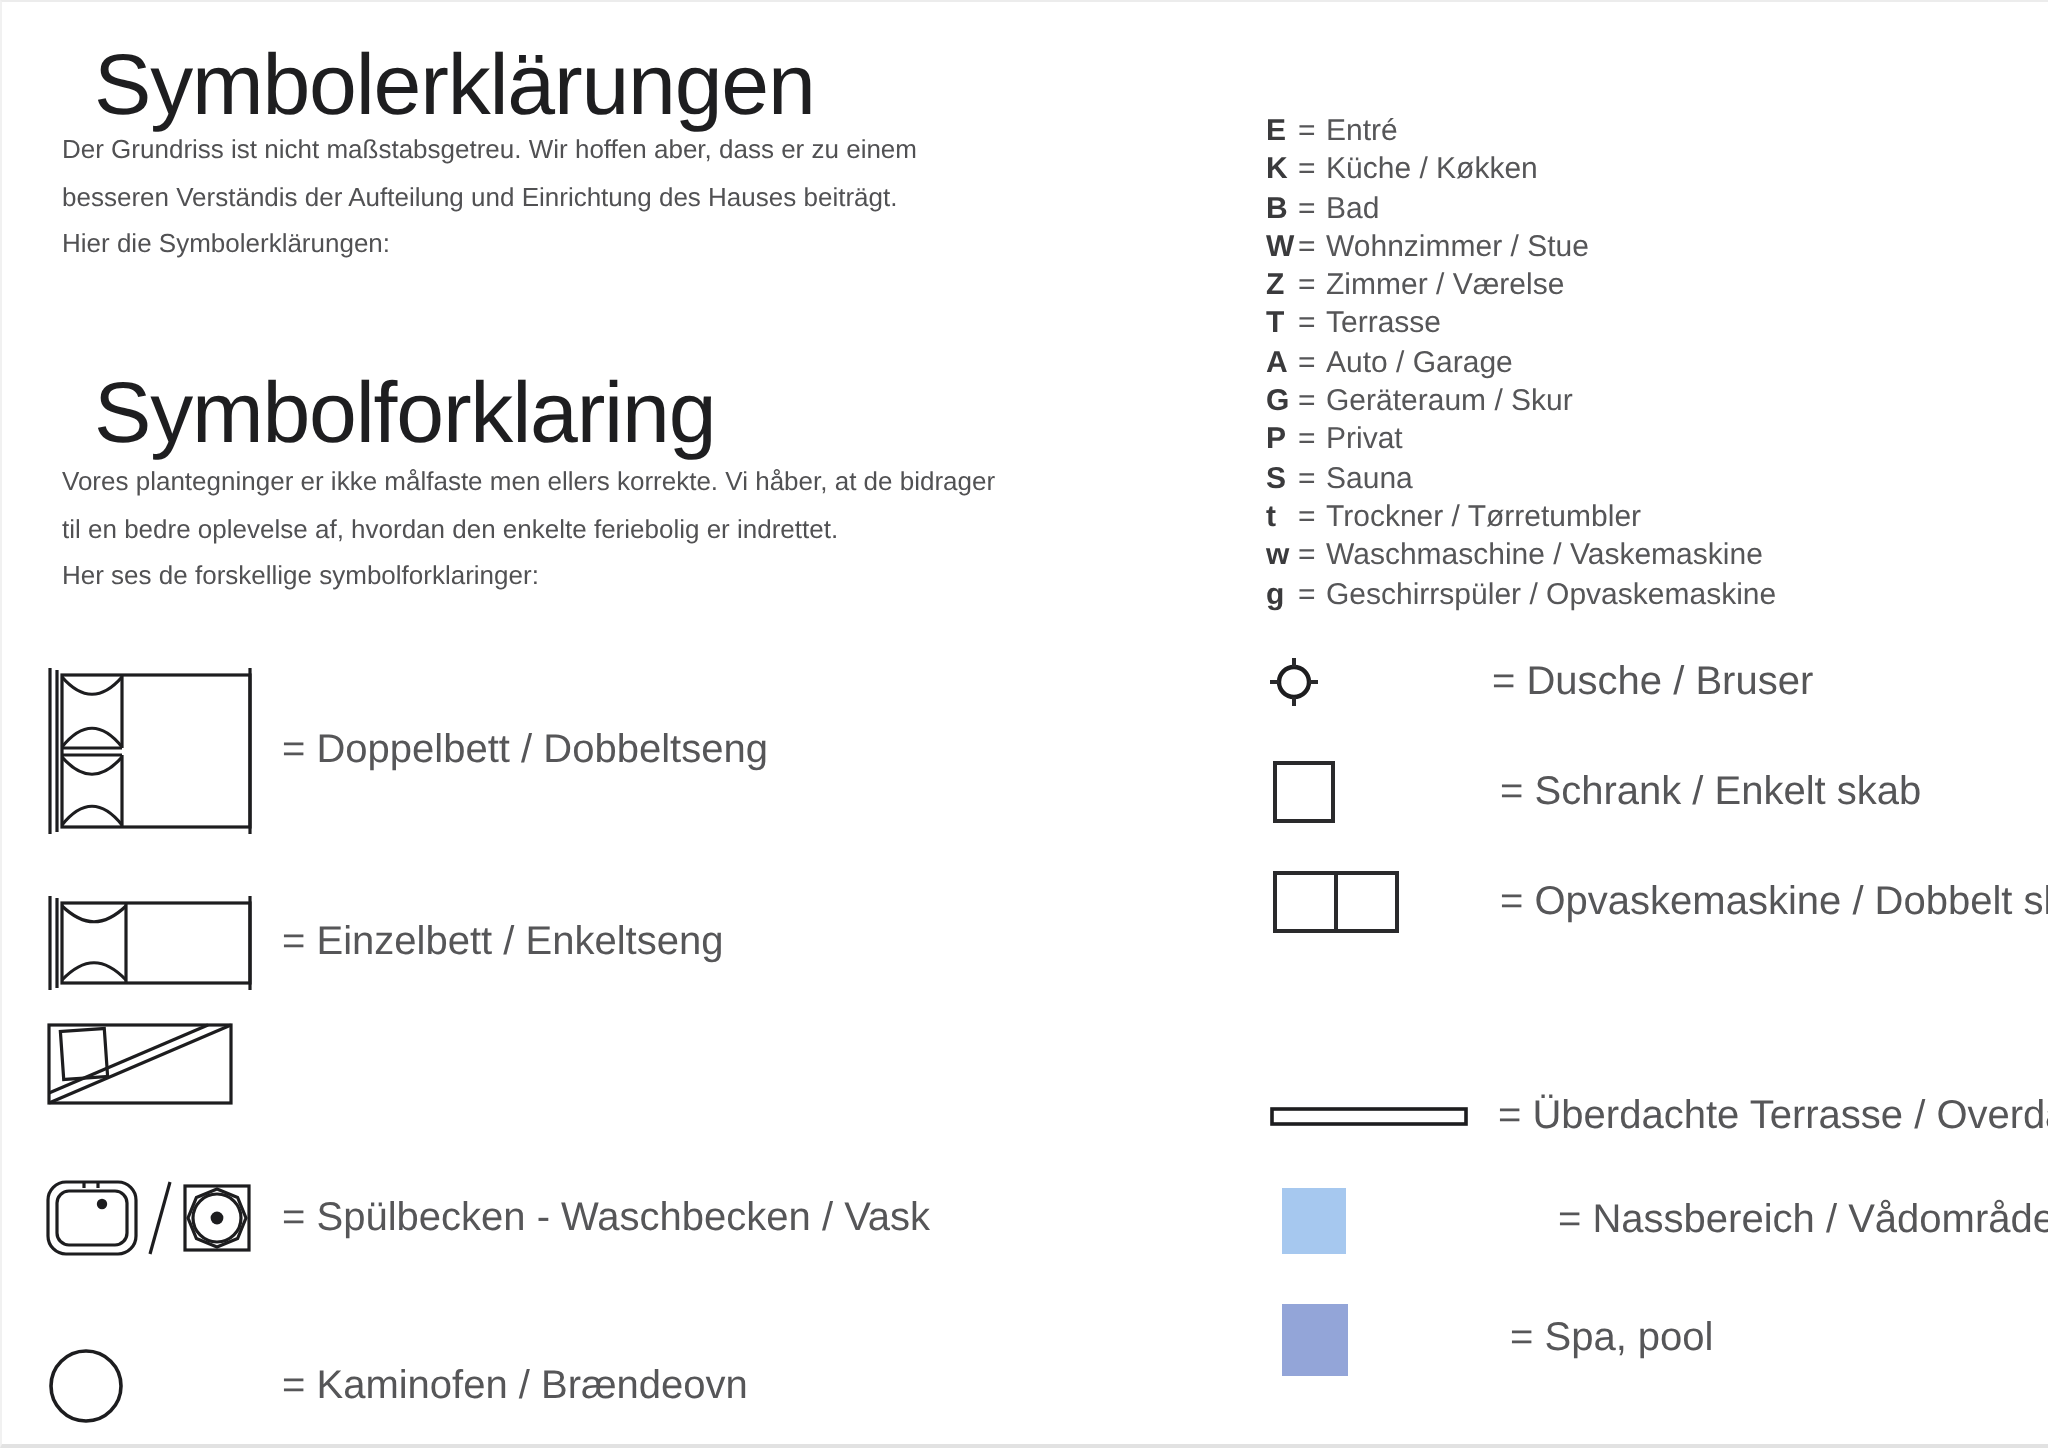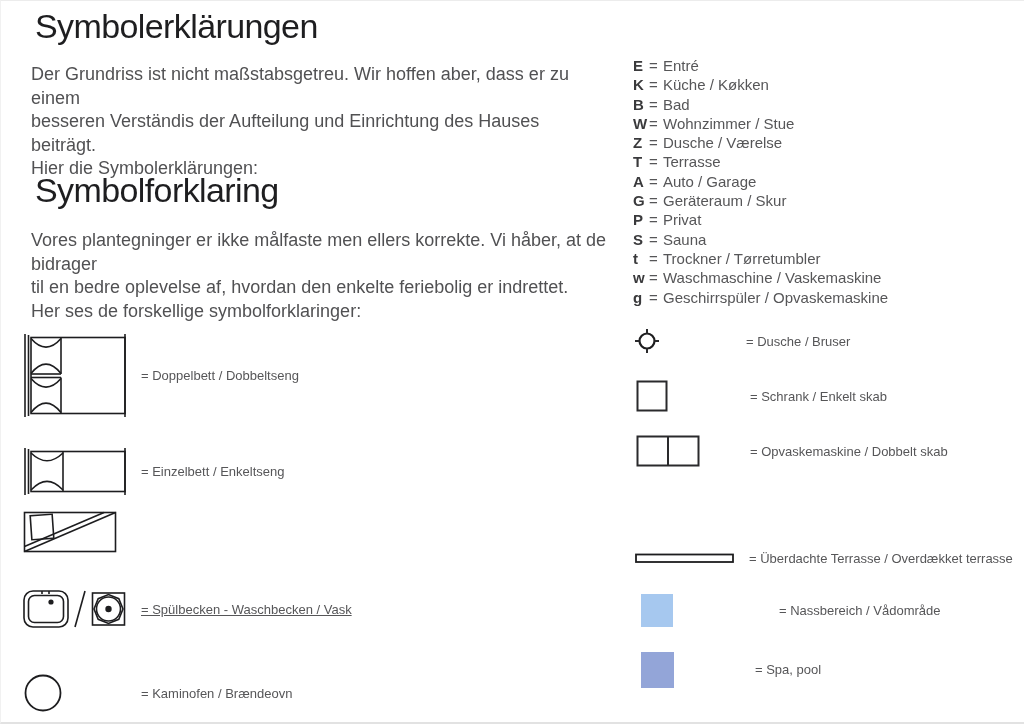--- a/index.html
+++ b/index.html
@@ -7,41 +7,41 @@
     position:relative; width:1024px; height:724px; overflow:hidden;
     background:#ffffff;
     font-family:"Liberation Sans", sans-serif;
     border-top:1px solid #ececec;
     border-bottom:2px solid #e2e2e2;
     border-left:1px solid #f1f1f1;
     box-sizing:border-box;
     color:#565658;
   }
   .h-title {
-    position:absolute; left:30px; margin:4px;
-    font-size:34px; font-weight:400; letter-spacing:-0.6px;
+    position:absolute; left:30px; margin:16px;
+    font-size:43px; font-weight:400; letter-spacing:-0.6px;
     color:#1e1e20; white-space:nowrap;
   }
   .para {
     position:absolute; left:30px; margin:0; width:575px;
-    font-size:18px; line-height:23.5px; color:#515153;
+    font-size:13px; line-height:23.5px; color:#515153;
     white-space:pre-line;
   }
   .abbr-list { position:absolute; left:632px; top:55px; }
   .abbr-row { display:flex; line-height:19.3px; font-size:15px; }
   .abbr-key { display:inline-block; width:16px; font-weight:bold; color:#3a3a3c; }
   .abbr-eq  { display:inline-block; width:14px; color:#565658; }
   .abbr-val { color:#565658; white-space:nowrap; }
   .sym-row { position:absolute; display:flex; align-items:center; }
   .sym-row.left  { left:22px; }
   .sym-row.right { left:631px; }
   .icon-box { display:flex; align-items:center; flex-shrink:0; }
   .sym-row.left  .icon-box { width:118px; }
   .sym-row.right .icon-box { width:114px; }
-  .sym-label { font-size:13px; color:#565658; white-space:nowrap;text-align:right; }
+  .sym-label { font-size:20px; color:#565658; white-space:nowrap;text-align:right; }
   svg { display:block; }
   .ln { stroke:#1d1d1f; stroke-width:1.6; fill:none; }
   .ln2 { stroke:#2a2a2c; stroke-width:2; fill:none; }
   .dotln { stroke:#2a2a2c; stroke-width:2.8; fill:none; stroke-dasharray:2.8 3.4; }
   .dotfill { fill:#1d1d1f; stroke:none; }
 </style>
 </head>
 <body>
 
 <div class="page">
@@ -73,21 +73,21 @@
         <span class="abbr-val">Bad</span>
       </div>
     <div class="abbr-row">
         <span class="abbr-key">W</span>
         <span class="abbr-eq">=</span>
         <span class="abbr-val">Wohnzimmer / Stue</span>
       </div>
     <div class="abbr-row">
         <span class="abbr-key">Z</span>
         <span class="abbr-eq">=</span>
-        <span class="abbr-val">Dusche / Værelse</span>
+        <span class="abbr-val">Zimmer / Værelse</span>
       </div>
     <div class="abbr-row">
         <span class="abbr-key">T</span>
         <span class="abbr-eq">=</span>
         <span class="abbr-val">Terrasse</span>
       </div>
     <div class="abbr-row">
         <span class="abbr-key">A</span>
         <span class="abbr-eq">=</span>
         <span class="abbr-val">Auto / Garage</span>
@@ -163,21 +163,21 @@
     <span class="icon-box">
       <svg width="94" height="42" viewBox="0 0 94 42">
         <rect class="ln" x="1.5" y="1.5" width="91" height="39"></rect>
         <line class="ln" x1="1.5" y1="40.5" x2="92.5" y2="1.5"></line>
         <line class="ln" x1="1.5" y1="35.5" x2="81" y2="1.5"></line>
         <rect class="ln" x="8" y="4" width="22" height="24" transform="rotate(-4 19 16)"></rect>
       </svg>
     </span>
   </div>
 
-  <div class="sym-row left" style="top:587px; height:42px;text-decoration:underline;">
+  <div class="sym-row left" style="top:587px; height:42px;">
     <span class="icon-box" style="gap:3px;">
       <svg width="46" height="38" viewBox="0 0 46 38">
         <rect class="ln" x="1" y="1" width="44" height="36" rx="9"></rect>
         <rect class="ln" x="5.5" y="5.5" width="35" height="27" rx="6"></rect>
         <circle class="dotfill" cx="28" cy="12" r="2.6"></circle>
         <line class="ln" x1="19" y1="1" x2="19" y2="4"></line>
         <line class="ln" x1="26" y1="1" x2="26" y2="4"></line>
       </svg>
       <svg width="16" height="40" viewBox="0 0 16 40">
         <line class="ln" x1="13" y1="2" x2="3" y2="38"></line>

